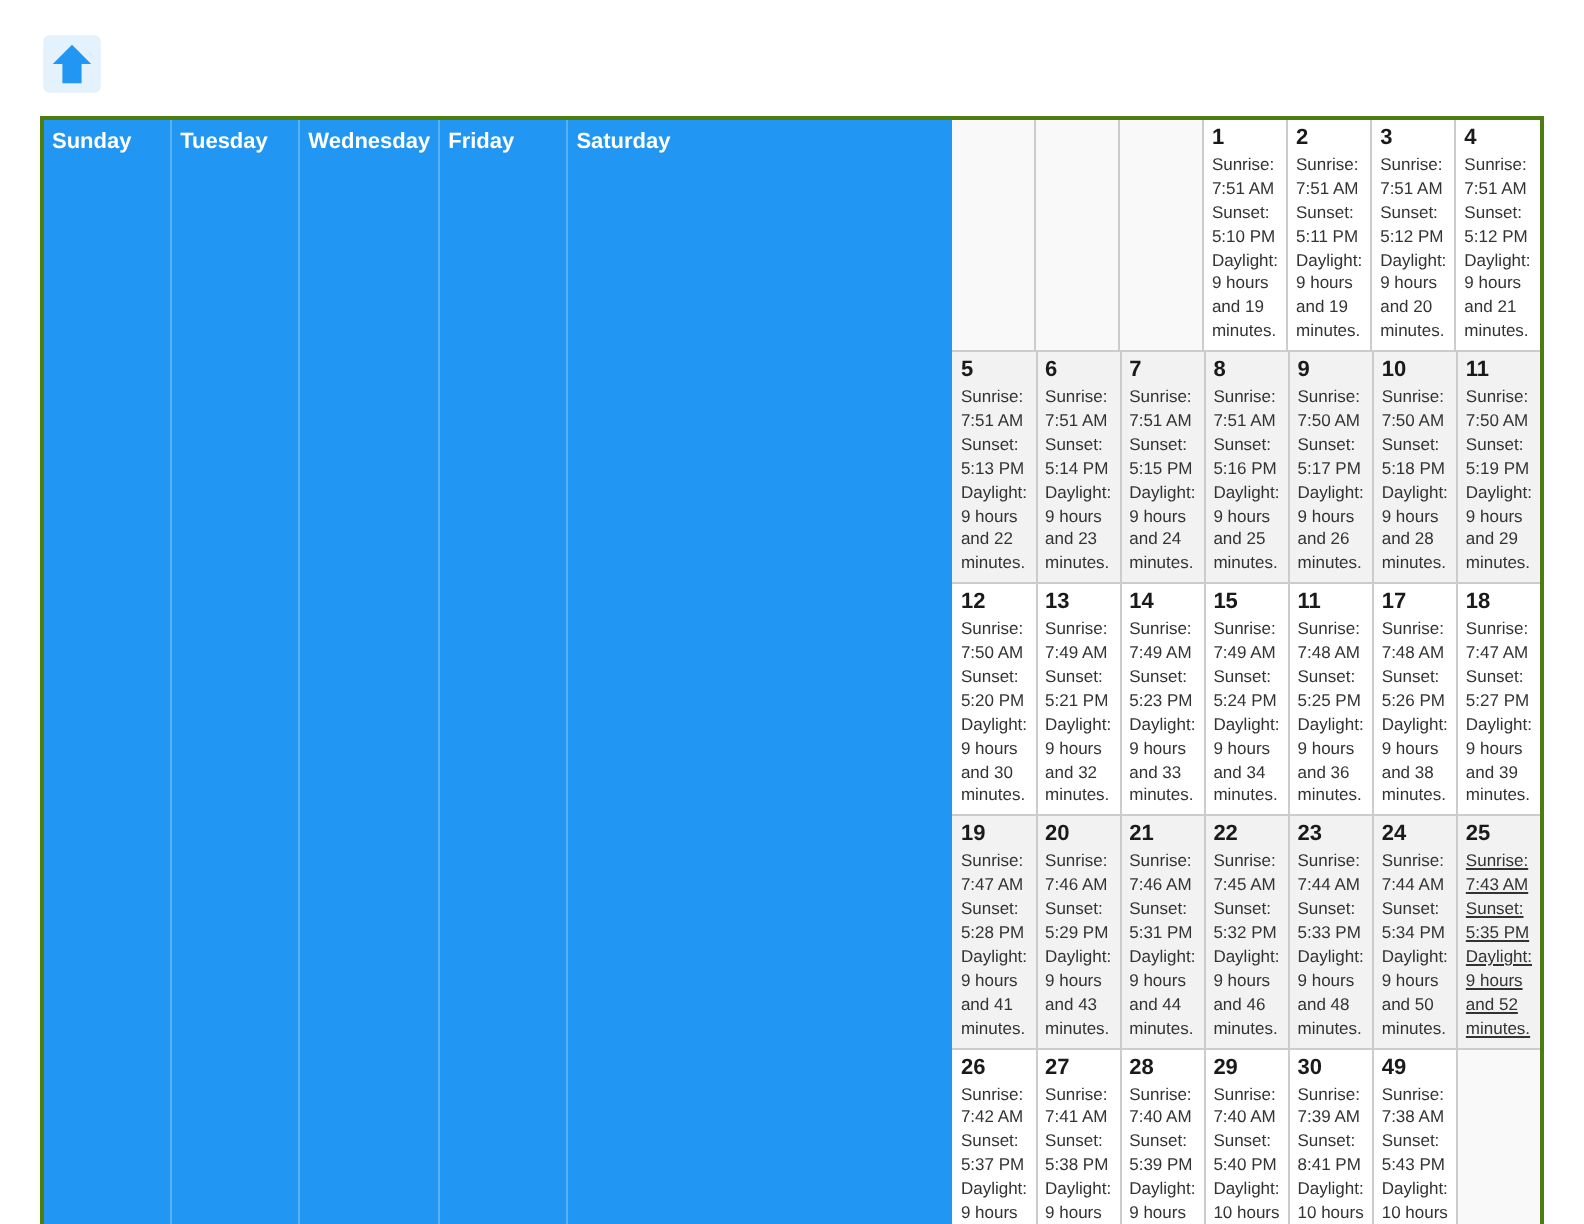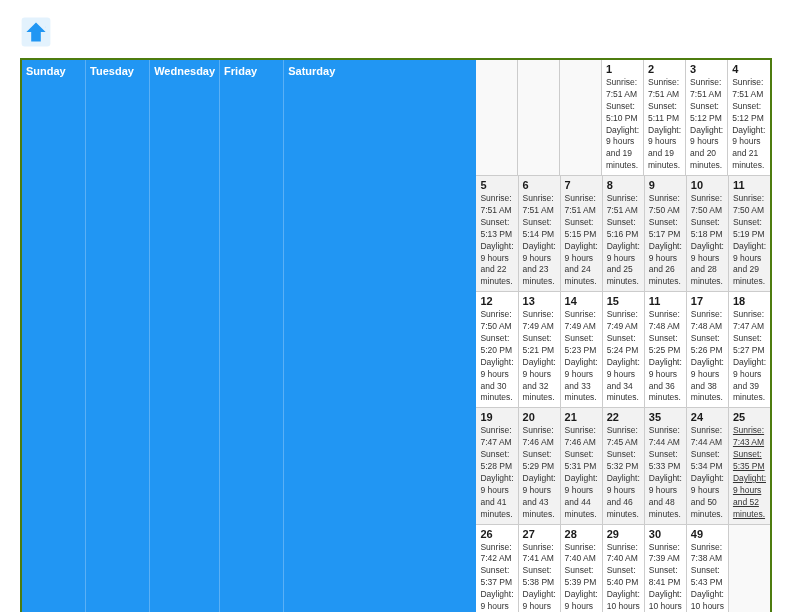--- a/index.html
+++ b/index.html
@@ -308,21 +308,21 @@
 and 44 minutes.</div>
           </div>
           <div class="cal-cell">
             <div class="day-num">22</div>
             <div class="day-info" style="white-space: pre-line;">Sunrise: 7:45 AM
 Sunset: 5:32 PM
 Daylight: 9 hours
 and 46 minutes.</div>
           </div>
           <div class="cal-cell">
-            <div class="day-num">35</div>
+            <div class="day-num">23</div>
             <div class="day-info" style="white-space: pre-line;">Sunrise: 7:44 AM
 Sunset: 5:33 PM
 Daylight: 9 hours
 and 48 minutes.</div>
           </div>
           <div class="cal-cell">
             <div class="day-num">24</div>
             <div class="day-info" style="white-space: pre-line;">Sunrise: 7:44 AM
 Sunset: 5:34 PM
 Daylight: 9 hours

